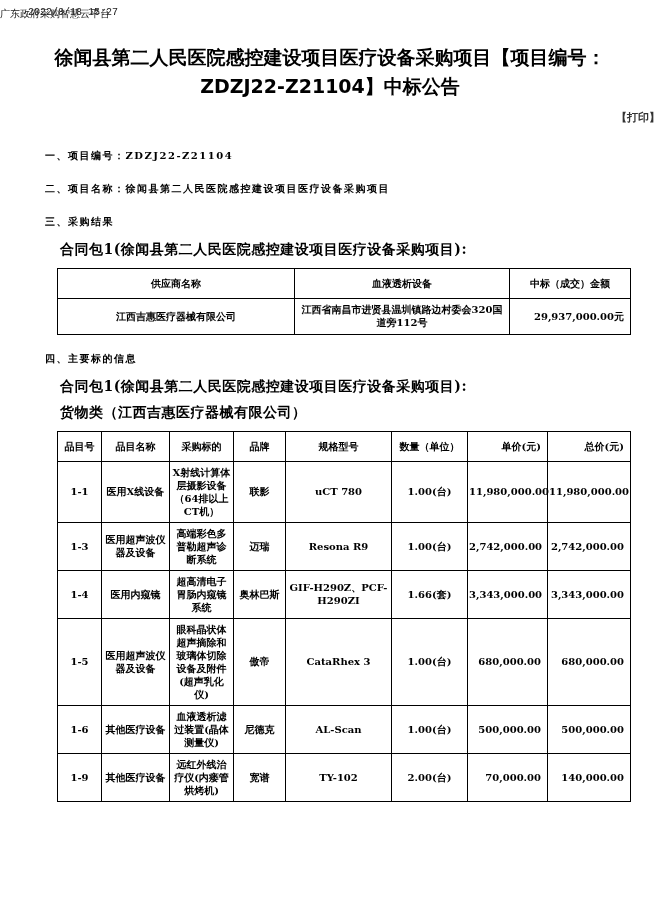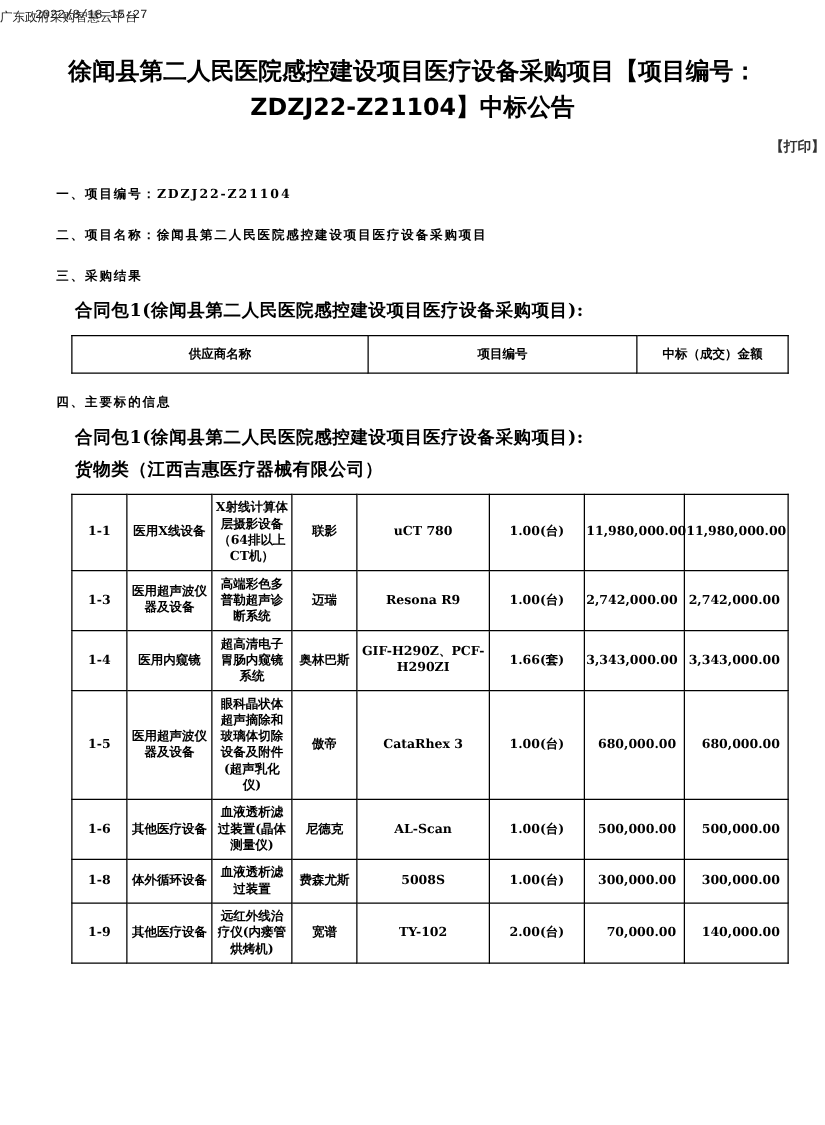--- a/index.html
+++ b/index.html
@@ -59,42 +59,57 @@
 
 <table class="supplier-table">
   <colgroup>
       <col style="width:237px">
       <col style="width:215px">
       <col style="width:121px">
     </colgroup>
   <tbody>
       <tr style="height:30px">
     <th>供应商名称</th>
-    <th>项目编号</th>
+    <th>血液透析设备</th>
     <th>中标（成交）金额</th>
+  </tr>
+  <tr style="height:36px">
+    <td>江西吉惠医疗器械有限公司</td>
+    <td>江西省南昌市进贤县温圳镇路边村委会320国道旁112号</td>
+    <td class="num">29,937,000.00元</td>
   </tr>
 </tbody>
   </table>
 
 <div class="section-heading">四、主要标的信息</div>
 <div class="contract-note">合同包1(徐闻县第二人民医院感控建设项目医疗设备采购项目):</div>
 <div class="contract-note">货物类（江西吉惠医疗器械有限公司）</div>
 
 <table class="items-table">
   <colgroup>
     <col style="width:44px">
       <col style="width:68px">
       <col style="width:64px">
       <col style="width:52px">
     <col style="width:106px">
       <col style="width:76px">
       <col style="width:80px">
       <col style="width:83px">
   </colgroup>
   <tbody>
+      <tr style="height:30px">
+    <th>品目号</th>
+    <th>品目名称</th>
+    <th>采购标的</th>
+    <th>品牌</th>
+    <th>规格型号</th>
+    <th>数量（单位）</th>
+    <th class="num">单价(元)</th>
+    <th class="num">总价(元)</th>
+  </tr>
 
   <tr style="height:60px">
     <td>1-1</td>
     <td>医用X线设备</td>
     <td>X射线计算体层摄影设备（64排以上CT机）</td>
     <td>联影</td>
     <td>uCT 780</td>
     <td>1.00(台)</td>
     <td class="num">11,980,000.00</td>
     <td class="num">11,980,000.00</td>
@@ -132,30 +147,20 @@
   <tr style="height:42px">
     <td>1-6</td>
     <td>其他医疗设备</td>
     <td>血液透析滤过装置(晶体测量仪)</td>
     <td>尼德克</td>
     <td>AL-Scan</td>
     <td>1.00(台)</td>
     <td class="num">500,000.00</td>
     <td class="num">500,000.00</td>
   </tr>
-  <tr style="height:34px">
-    <td>1-8</td>
-    <td>体外循环设备</td>
-    <td>血液透析滤过装置</td>
-    <td>费森尤斯</td>
-    <td>5008S</td>
-    <td>1.00(台)</td>
-    <td class="num">300,000.00</td>
-    <td class="num">300,000.00</td>
-  </tr>
   <tr style="height:42px">
     <td>1-9</td>
     <td>其他医疗设备</td>
     <td>远红外线治疗仪(内瘘管烘烤机)</td>
     <td>宽谱</td>
     <td>TY-102</td>
     <td>2.00(台)</td>
     <td class="num">70,000.00</td>
     <td class="num">140,000.00</td>
   </tr>

